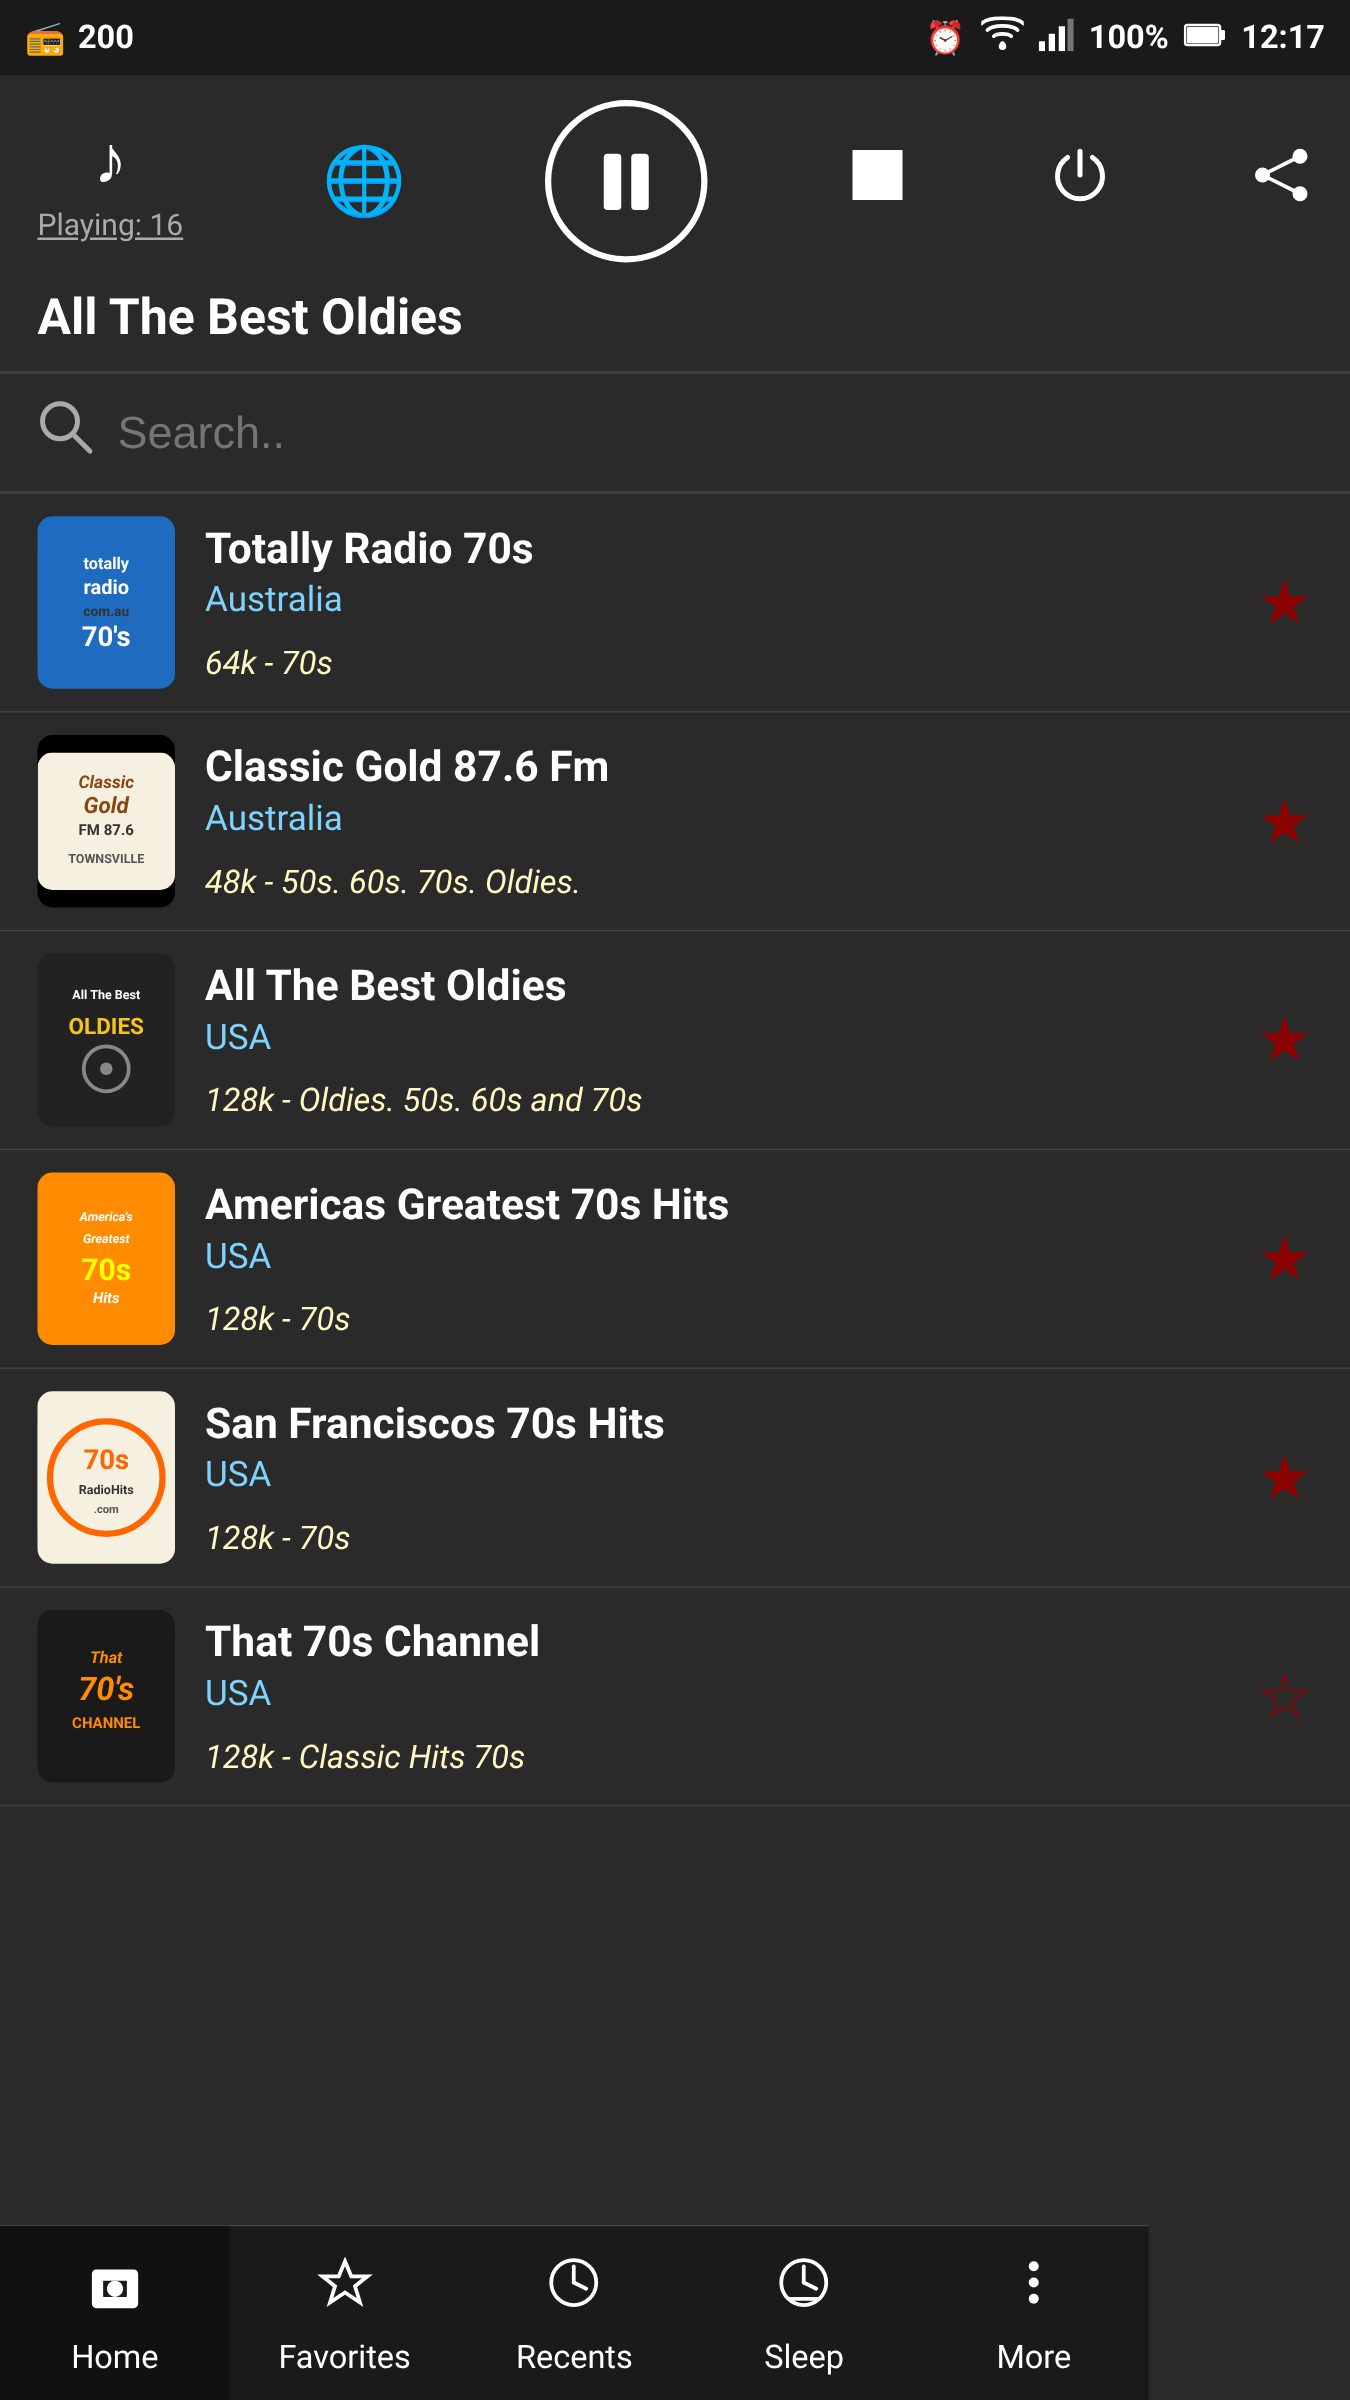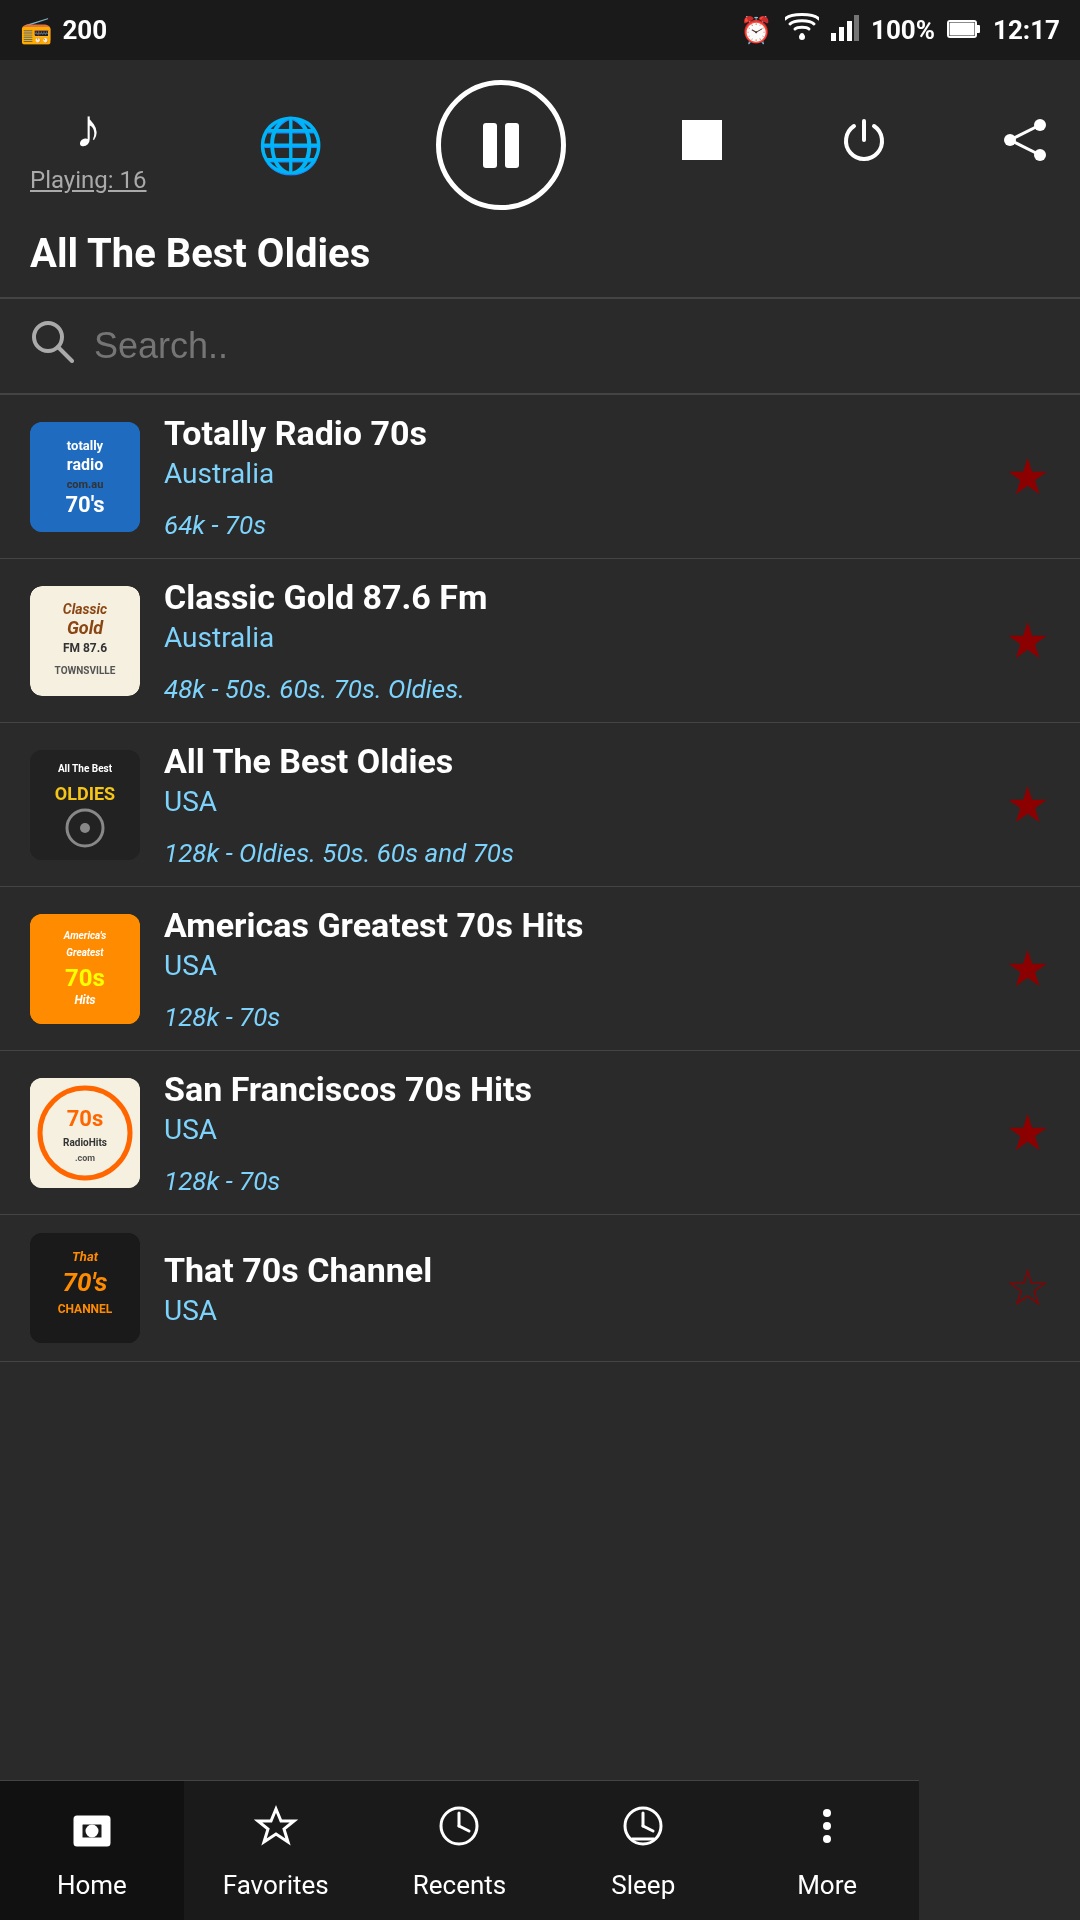--- a/index.html
+++ b/index.html
@@ -114,34 +114,34 @@
     .station-item {
       display: flex;
       align-items: center;
       padding: 18px 30px;
       border-bottom: 1px solid #444444;
       gap: 24px;
       cursor: pointer;
     }
     .station-logo {
       width: 110px;
-      height: 110px;
+      height: 138px;
       border-radius: 12px;
       flex-shrink: 0;
       display: flex;
       align-items: center;
       justify-content: center;
       overflow: hidden;
       font-size: 20px;
       font-weight: bold;
     }
     .station-info { flex: 1; }
     .station-name { font-size: 34px; font-weight: bold; color: #ffffff; }
     .station-country { font-size: 28px; color: #7dd3fc; margin-top: 4px; }
-    .station-bitrate { font-size: 26px; color: #7dd3fc; margin-top: 20px; font-style: italic; }
+    .station-bitrate { font-size: 26px; color: #fef9c3; margin-top: 20px; font-style: italic; }
     .station-star { font-size: 50px; }
     .star-filled { color: #8b0000; }
     .star-empty { color: #8b0000; }
 
     
     .logo-totally { background: #1e6bbf; }
     .logo-classic { background: #000000; }
     .logo-oldies { background: #222222; }
     .logo-americas { background: #ff8c00; }
     .logo-sf { background: #f5f0e0; }
@@ -363,20 +363,21 @@
         <svg width="110" height="110" viewBox="0 0 110 110">
       <rect width="110" height="110" rx="12" fill="#1a1a1a"></rect>
       <text x="55" y="28" text-anchor="middle" fill="#ff8c00" font-size="13" font-weight="bold" font-style="italic">That</text>
       <text x="55" y="58" text-anchor="middle" fill="#ff8c00" font-size="26" font-weight="bold" font-style="italic">70's</text>
       <text x="55" y="80" text-anchor="middle" fill="#ff8c00" font-size="12" font-weight="bold">CHANNEL</text>
     </svg>
       </div>
       <div class="station-info">
         <div class="station-name">That 70s Channel</div>
         <div class="station-country">USA</div>
+        <div class="station-bitrate">128k - Classic Hits 70s</div>
       </div>
       <span class="station-star star-empty">☆</span>
     </div>
     </div>
 
 </div>
 
 <div class="bottom-nav" id="bottom-nav">
 <div class="nav-item active">
       <span class="nav-icon">

